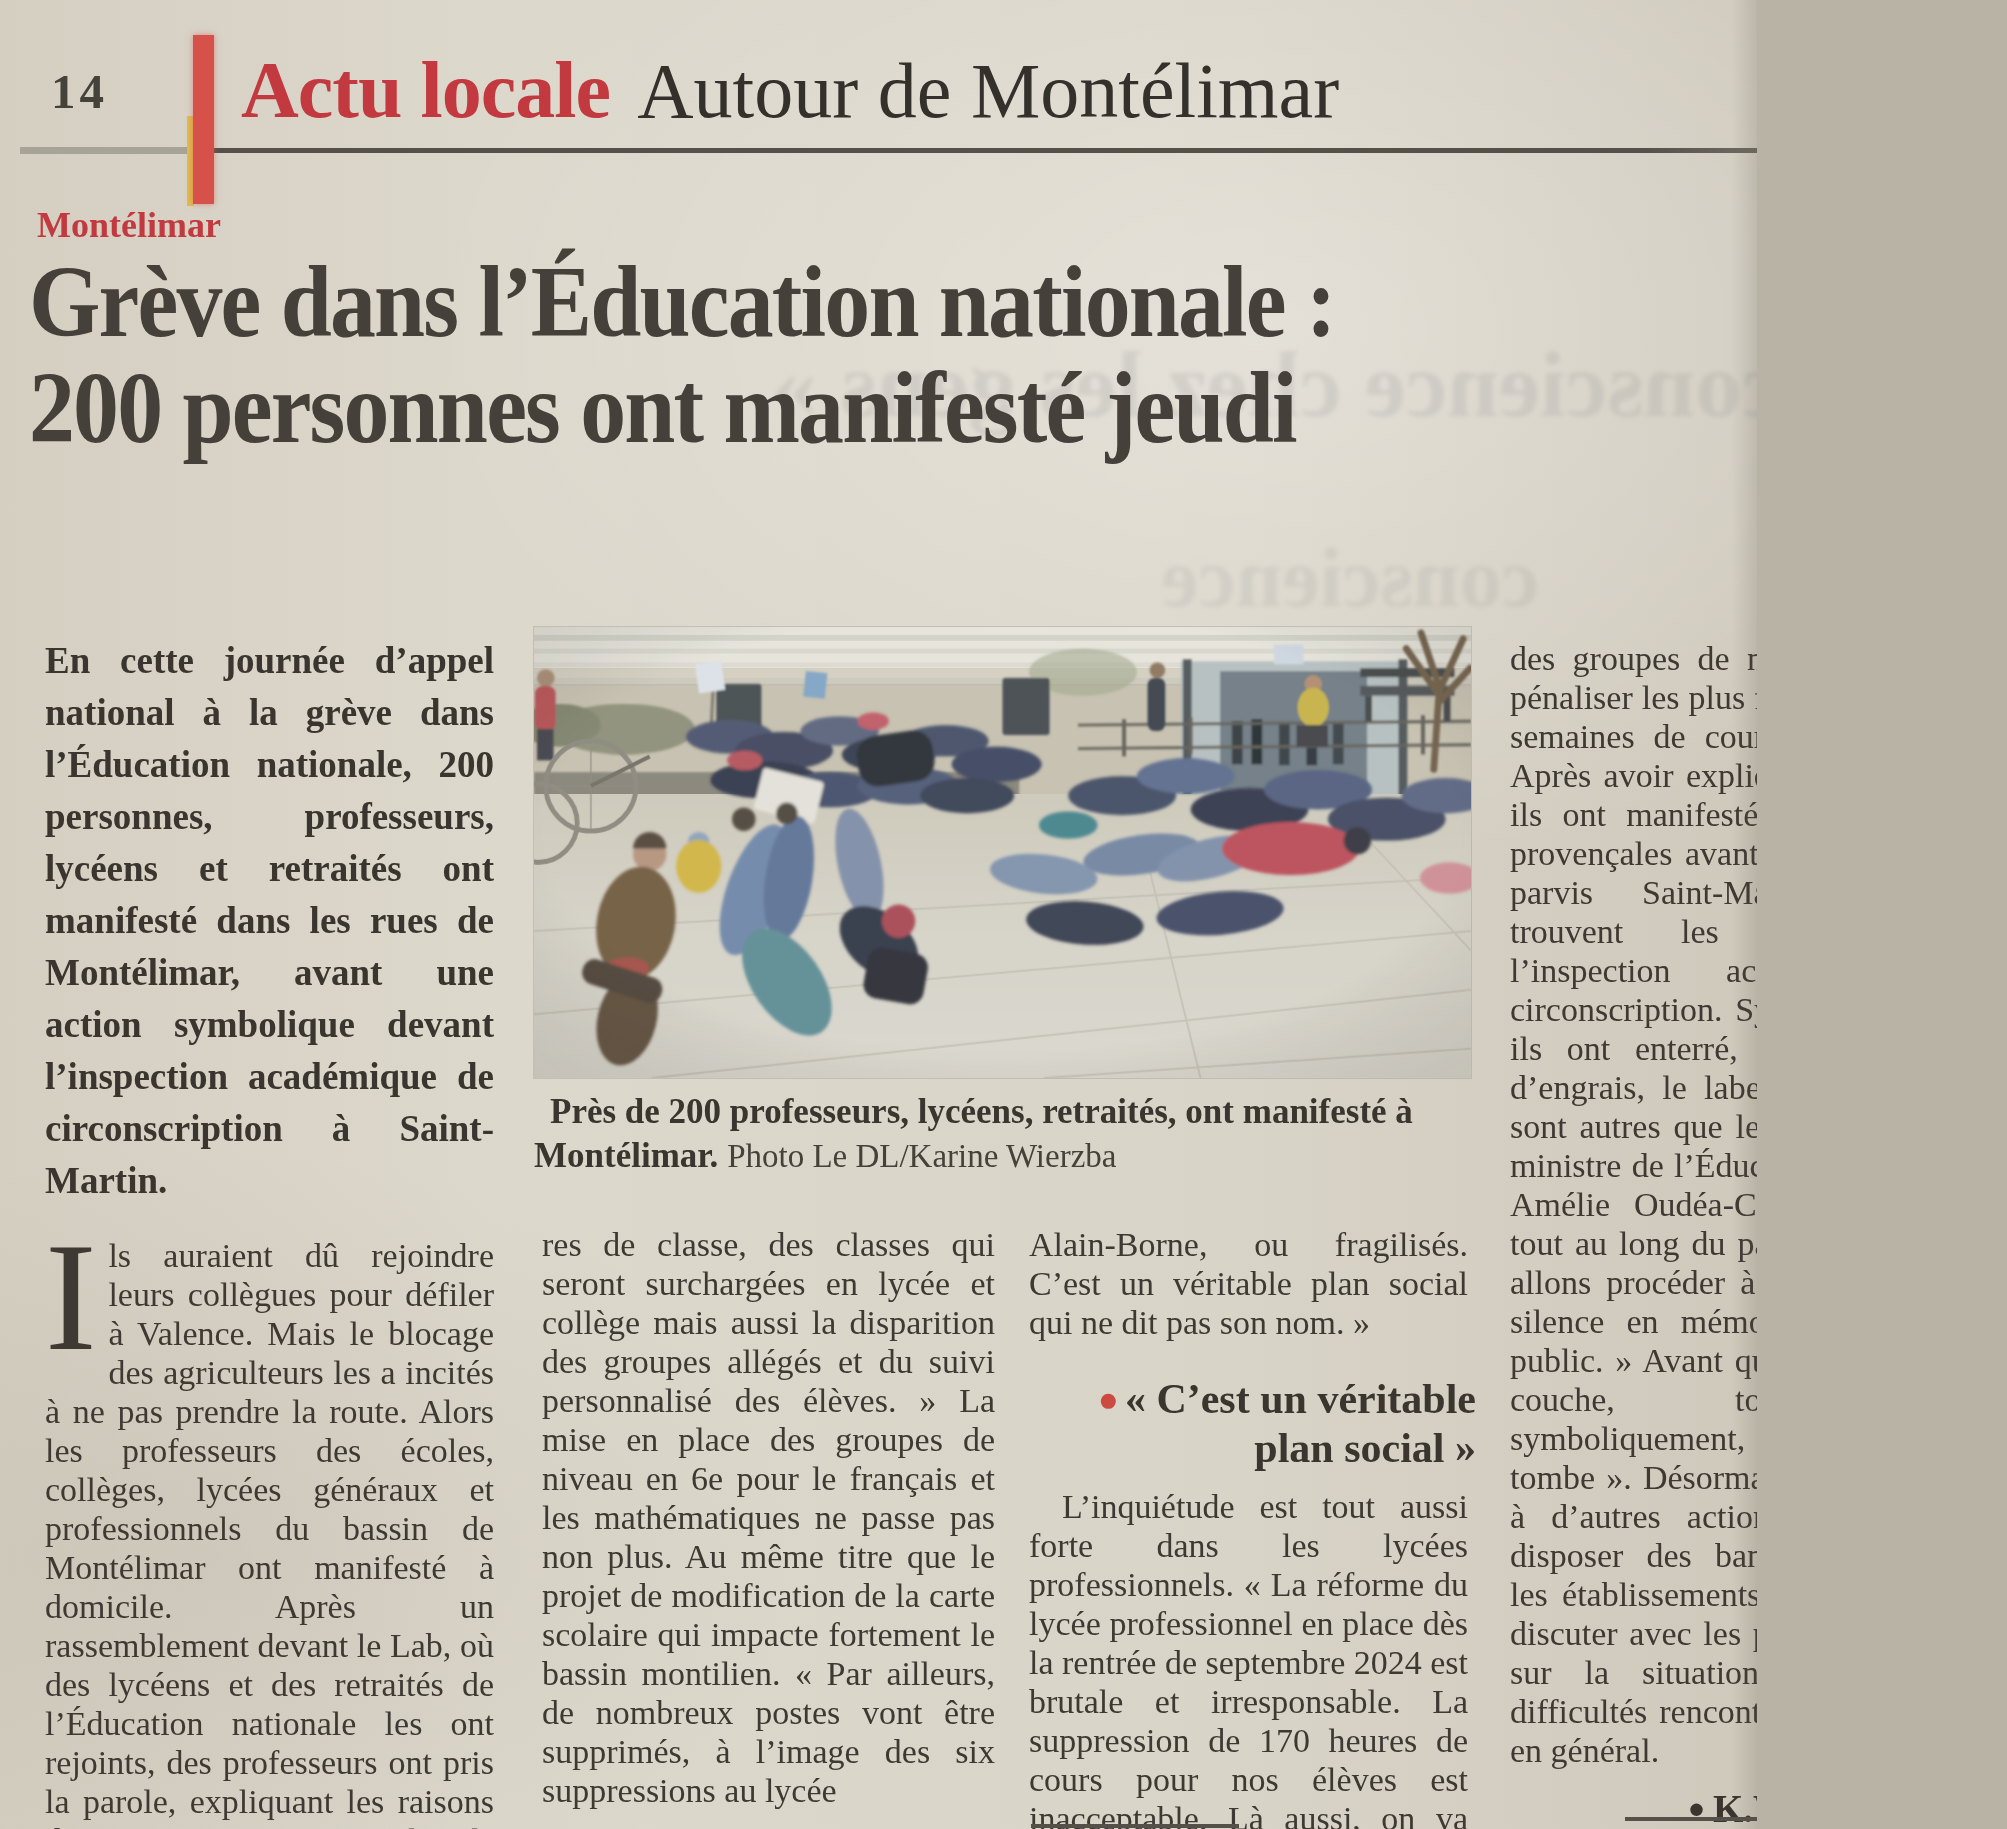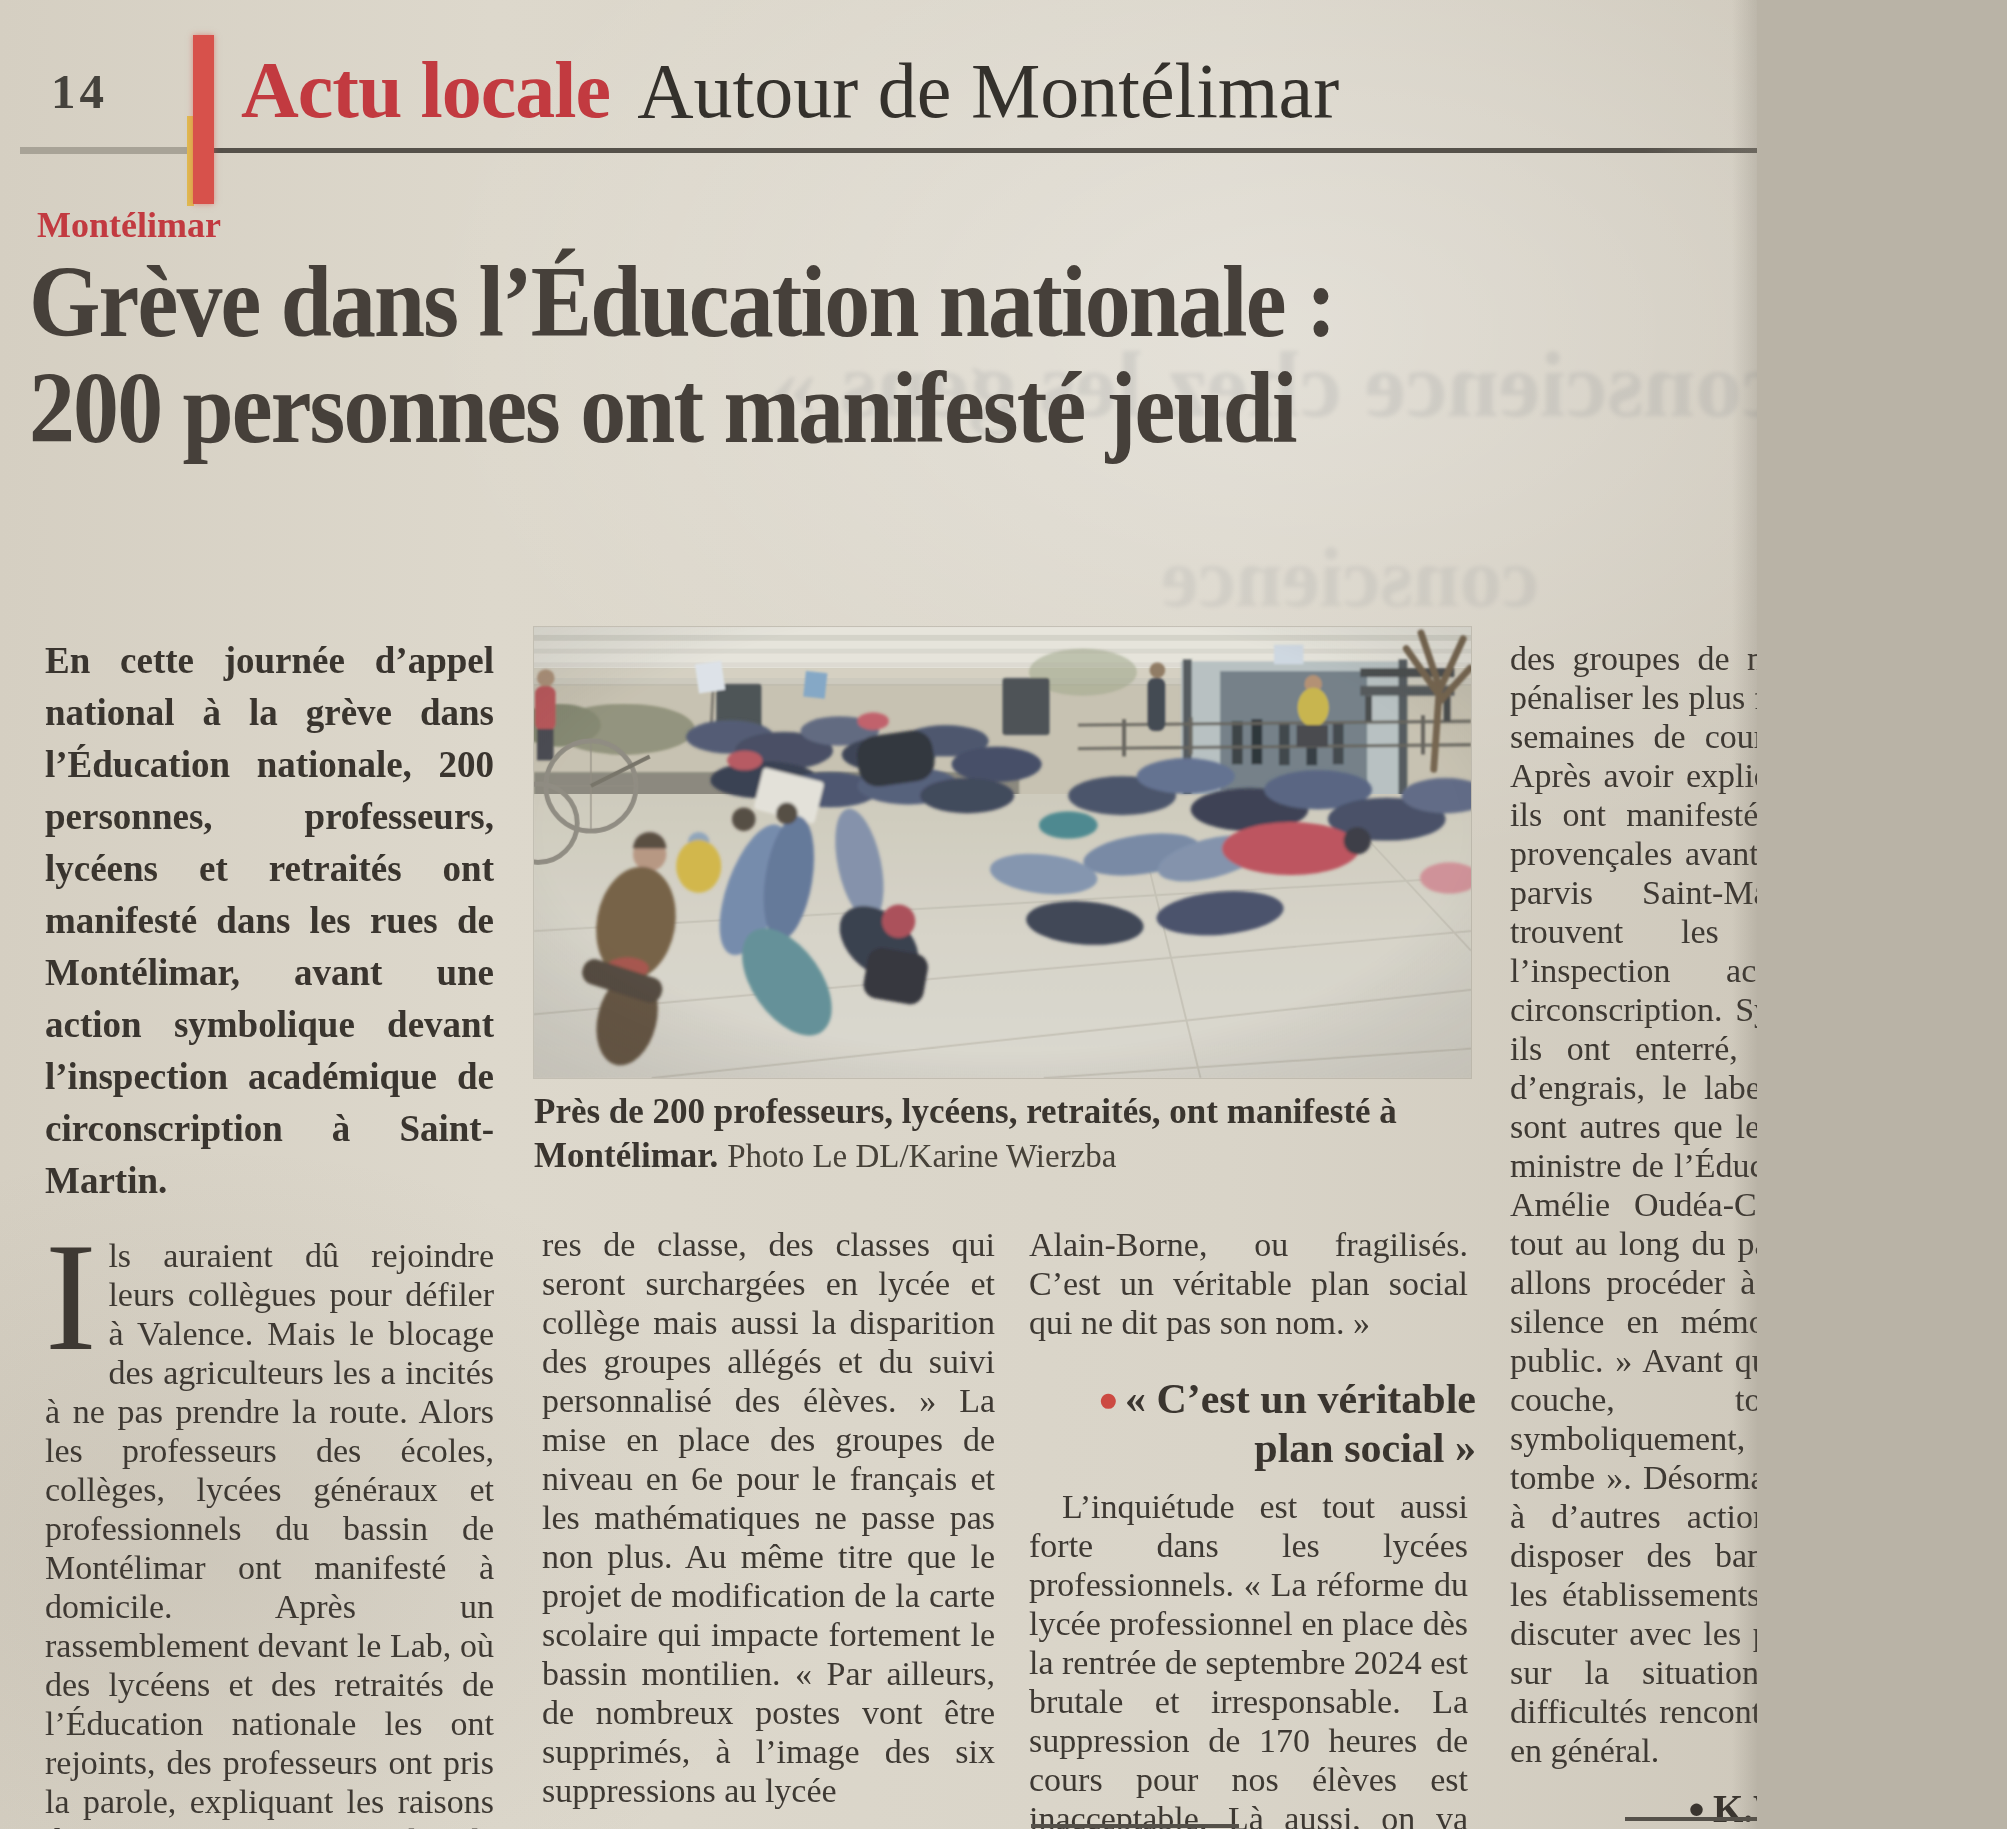--- a/index.html
+++ b/index.html
@@ -59,21 +59,21 @@
   .indent{text-indent:33px;}
   .col-right{left:1502px;top:631px;width:482px;}
   .byline{margin-top:15.7px;font-size:39px;font-weight:700;text-align:center;color:#3a352f;}
   .byline .bullet{font-size:29px;vertical-align:3.9px;padding-right:7.8px;color:#3a352f;}
   
   .photo{position:absolute;left:534px;top:627px;width:937px;height:451px;overflow:hidden;
     box-shadow:0 0 0 1px rgba(120,115,105,.25);}
   .photo svg{display:block;}
   .caption{position:absolute;left:534px;top:1090px;width:937px;text-align:left;
     font-size:35px;line-height:44px;color:#3a352f;}
-  .caption .cap-bold{font-weight:700;}
+  .caption .cap-bold{font-weight:700;margin-left:16px;}
   .caption .cap-credit{font-weight:400;font-size:33px;color:#474239;}
   
   .rule-bot-a{position:absolute;left:1625px;top:1817px;width:382px;height:3.9px;background:#55514a;}
   .rule-bot-b{position:absolute;left:1031px;top:1824px;width:208px;height:3.9px;background:#55514a;}
 </style>
 </head>
 <body>
 
 <div class="sheet">
 

